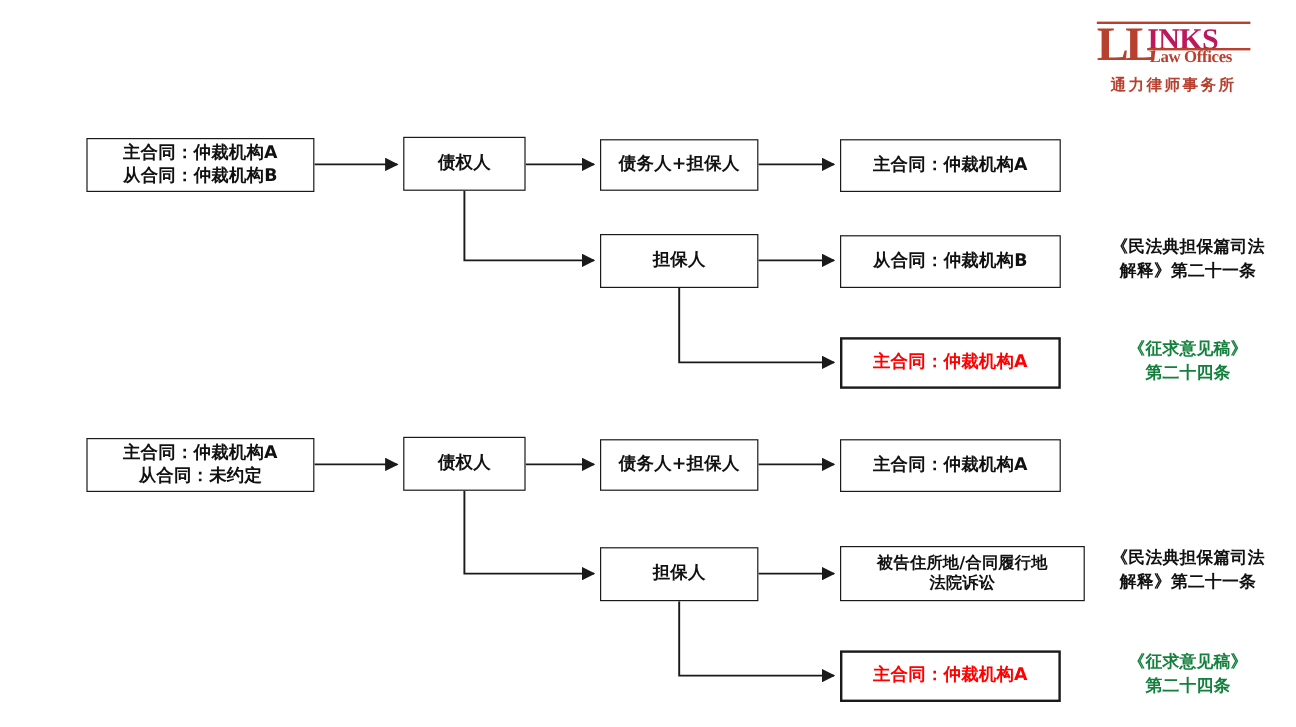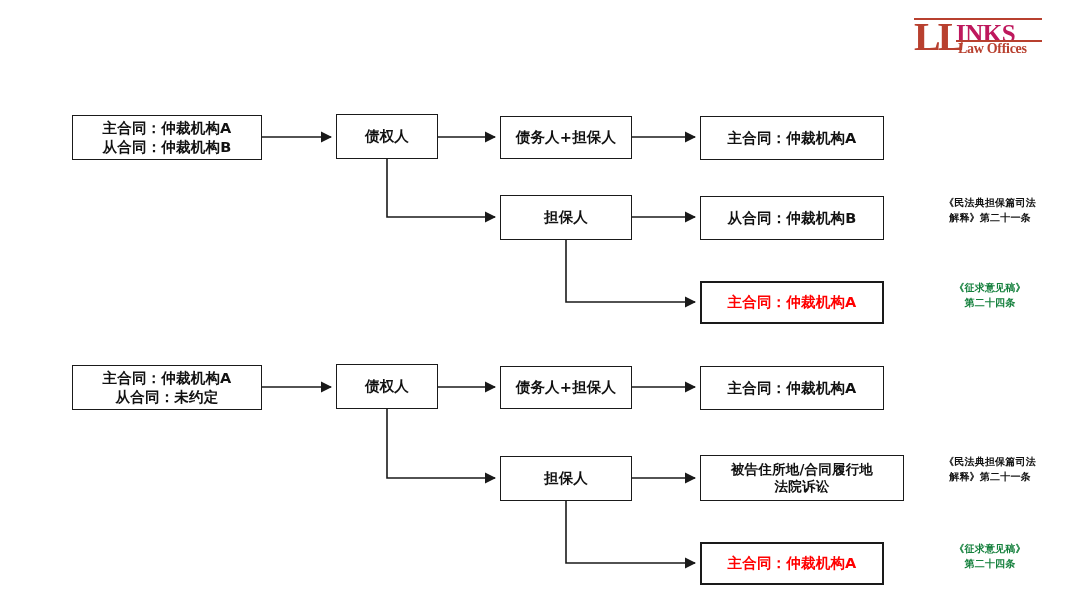--- a/index.html
+++ b/index.html
@@ -122,21 +122,21 @@
   .node.red-text {
     color: #ff0000;
   }
 
   
   .annot {
     position: absolute;
     width: 176px;
     text-align: center;
     font-family: "DejaVu Sans", "Liberation Sans", sans-serif;
-    font-size: 10px;
+    font-size: 14px;
     font-weight: 700;
     color: #111111;
     line-height: 1.45;
     letter-spacing: 0.2px;
     white-space: pre-line;
   }
   .annot.red {
     color: #15803d;
   }
 </style>
@@ -169,20 +169,21 @@
 </svg>
 
 <div class="logo-wrap">
   <div class="logo-top-rule"></div>
   <div class="logo-mark">
     <span class="logo-ll">LL</span>
     <span class="logo-inks">INKS</span>
     <span class="logo-law-rule"></span>
     <span class="logo-law">Law Offices</span>
   </div>
+  <div class="logo-cn">通力律师事务所</div>
 </div>
 
 <div class="node" style="left:72px; top:115px; width:190px; height:45px;">主合同：仲裁机构A
 从合同：仲裁机构B</div>
 
 <div class="node" style="left:336px; top:114px; width:102px; height:45px;">债权人</div>
 
 <div class="node" style="left:500px; top:116px; width:132px; height:43px;">债务人+担保人</div>
 
 <div class="node" style="left:700px; top:116px; width:184px; height:44px;">主合同：仲裁机构A</div>

